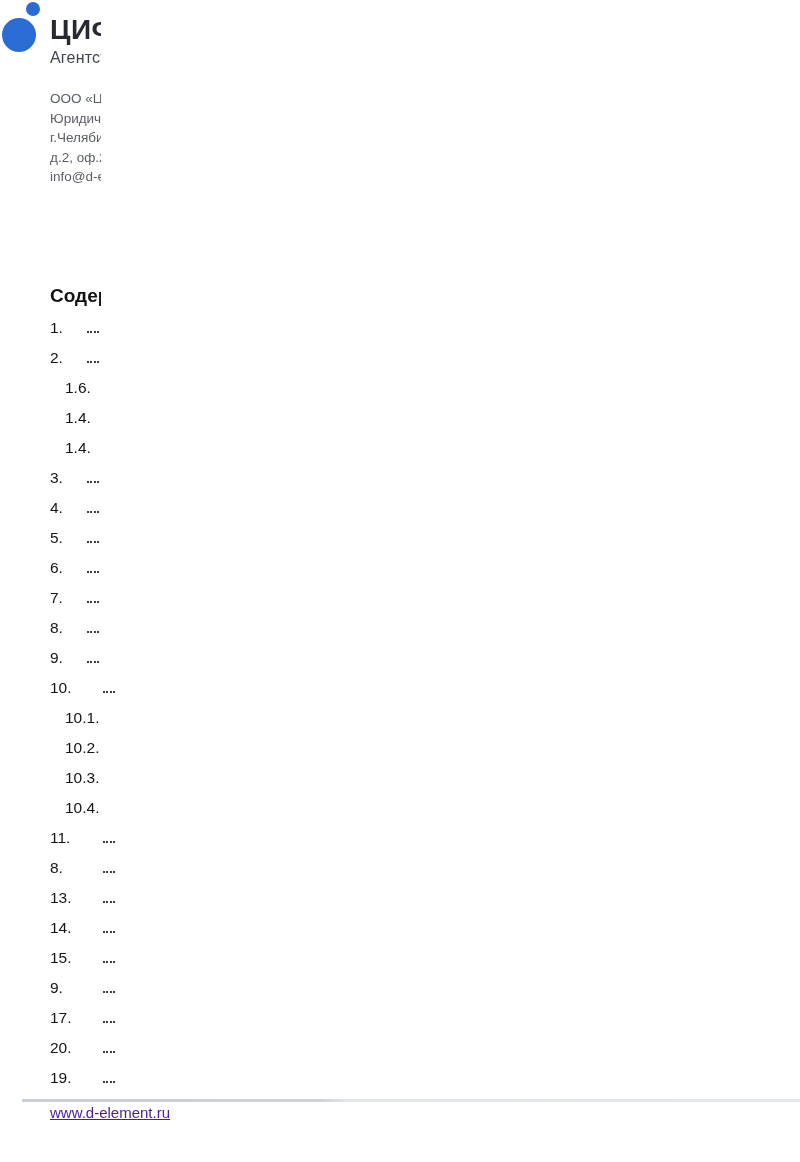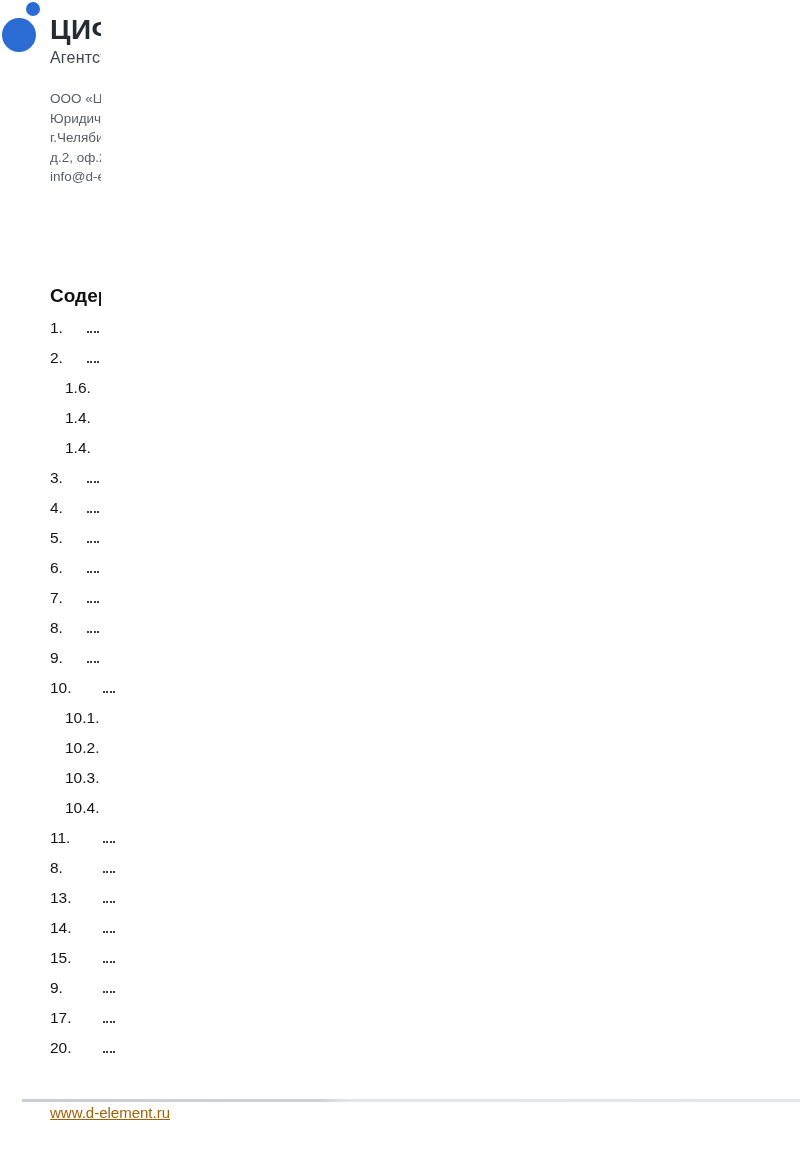--- a/index.html
+++ b/index.html
@@ -75,21 +75,21 @@
   .footer { position:absolute; left:0; top:1099px; width:800px; }
   .footer-divider {
     margin-left:22px; height:3px;
     background:linear-gradient(to right,#c9cfd6 0%, #ccd2d8 38%, #e3e7ea 42%, #e4e8ec 100%);
   }
   .footer-text {
     margin:9px 0 0 50px; font-size:15px; color:#1f1f1f; line-height:21px;
   }
   .footer-link {
     margin:0 0 0 50px; font-size:15px; line-height:21px;
-    color:#a16207; text-decoration:underline; display:inline-block;
+    color:#4c1d95; text-decoration:underline; display:inline-block;
   }
 </style>
 </head>
 <body>
 
 <div class="page">
 
   <div class="logo-mark">
     <span class="circle big"></span>
     <span class="circle small"></span>
@@ -320,20 +320,26 @@
           <span class="label">Проверка наличия «битых» ссылок на сайте</span>
           <span class="leader"></span>
           <span class="page">10</span>
         </div>
         <div class="toc-row lvl1 wide">
           <span class="num">20.</span>
           <span class="label">Оценка оптимизации графики</span>
           <span class="leader"></span>
           <span class="page">11</span>
         </div>
+        <div class="toc-row lvl1 wide">
+          <span class="num">19.</span>
+          <span class="label">Проверка установки ALT для изображений</span>
+          <span class="leader"></span>
+          <span class="page">14</span>
+        </div>
       </div>
   </section>
 
   <footer class="footer">
     <div class="footer-divider"></div>
     <a href="#" class="footer-link">www.d-element.ru</a>
   </footer>
 
 </div>
 

